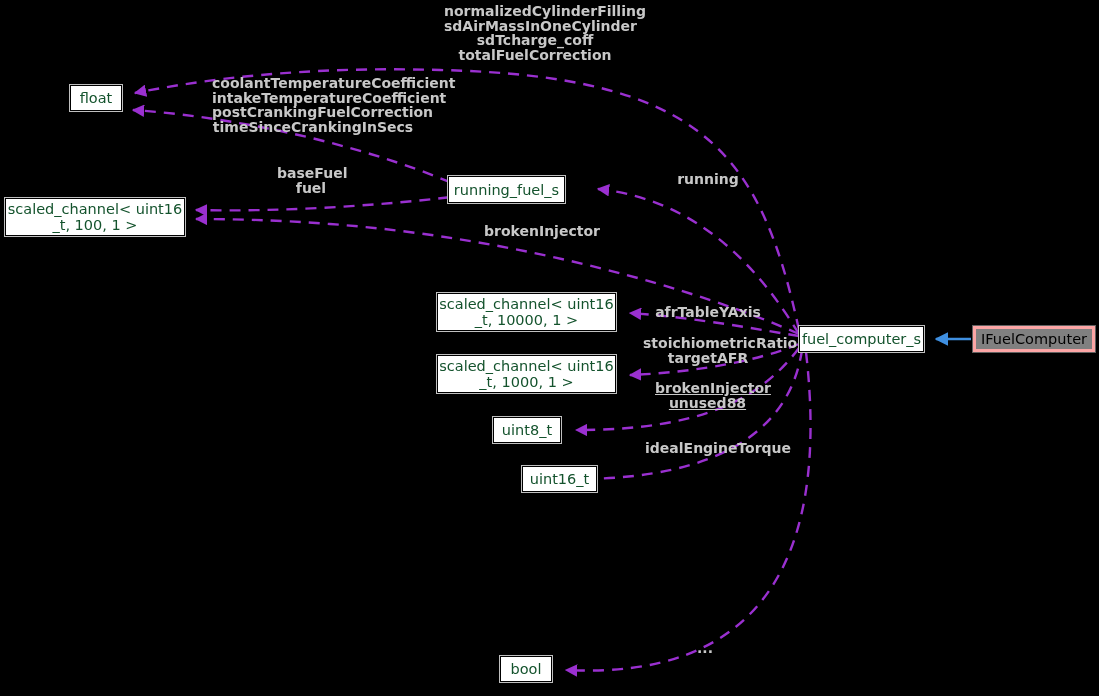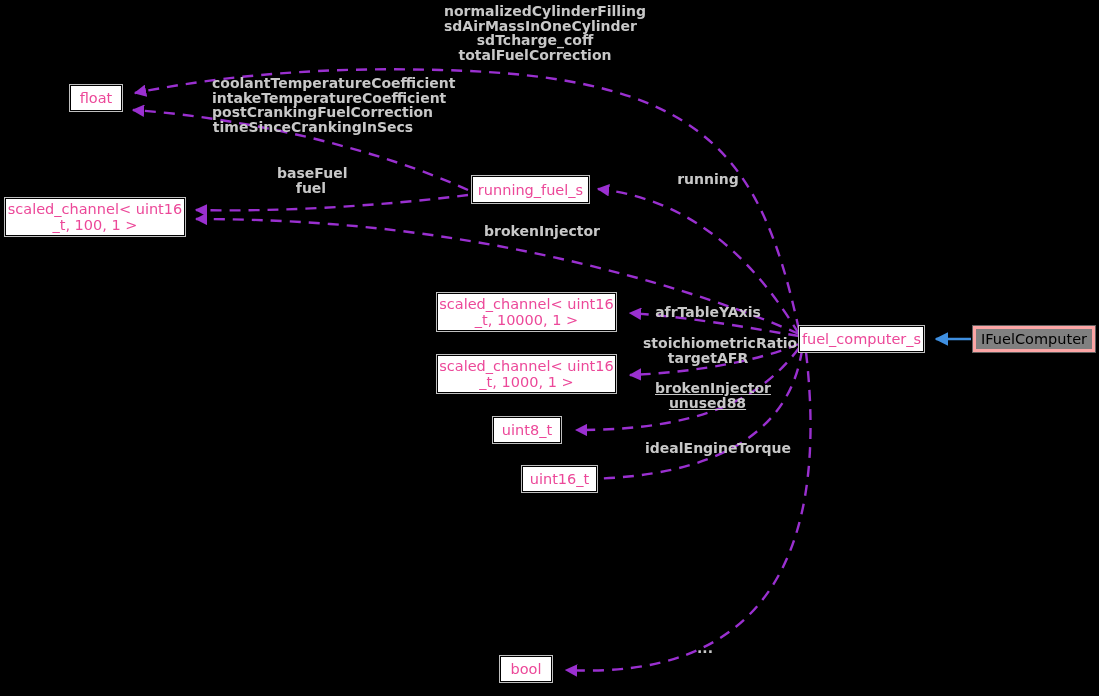--- a/index.html
+++ b/index.html
@@ -10,21 +10,21 @@
   }
   #diagram{position:absolute;left:0;top:0;width:1099px;height:696px;}
 
   
   .node{
     position:absolute;
     box-sizing:border-box;
     background:#ffffff;
     border:1px solid #000000;
     outline:1px solid #bfbfbf;
-    color:#ec4899;
+    color:#14532d;
     font-size:14.5px;
     line-height:16px;
     display:flex;
     align-items:center;
     justify-content:center;
     text-align:center;
     white-space:pre;
     z-index:5;
   }
   .node.filled{
@@ -92,21 +92,21 @@
     <g fill="none" stroke="#3f8fe0" stroke-width="2.4">
       <path d="M 971 339 L 936 339" marker-end="url(#ahb)"></path>
     </g>
   </svg>
 
   <div class="node" style="left:70px;top:85px;width:52px;height:26px;">float</div>
 
   <div class="node" style="left:5px;top:198px;width:180px;height:38px;">scaled_channel&lt; uint16
 _t, 100, 1 &gt;</div>
 
-  <div class="node" style="left:472px;top:176px;width:117px;height:27px;">running_fuel_s</div>
+  <div class="node" style="left:448px;top:176px;width:117px;height:27px;">running_fuel_s</div>
 
   <div class="node" style="left:437px;top:293px;width:179px;height:38px;">scaled_channel&lt; uint16
 _t, 10000, 1 &gt;</div>
 
   <div class="node" style="left:437px;top:355px;width:179px;height:38px;">scaled_channel&lt; uint16
 _t, 1000, 1 &gt;</div>
 
   <div class="node" style="left:493px;top:417px;width:68px;height:26px;">uint8_t</div>
 
   <div class="node" style="left:490px;top:466px;width:75px;height:26px;margin-left:32px;">uint16_t</div>

